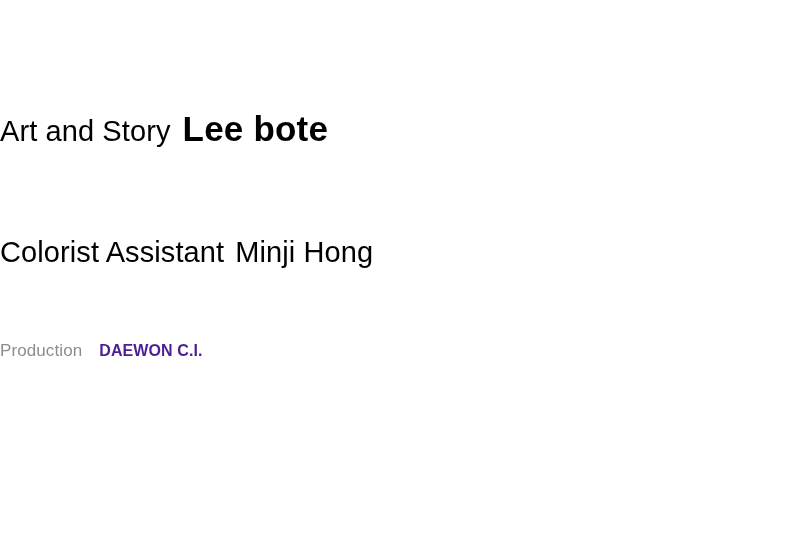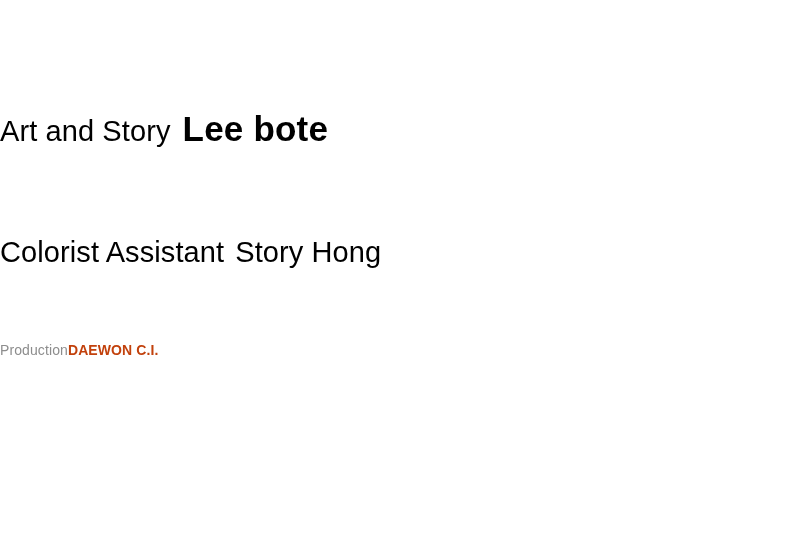--- a/index.html
+++ b/index.html
@@ -77,47 +77,47 @@
   .credit-line-production {
     position: absolute;
     right: 0;
     top: 341px;
     width: 100%;
     line-height: 1;
     white-space: nowrap;
   }
 
   .production-label {
-    font-size: 14px;
+    font-size: 17px;
     font-weight: 400;
     color: #8d8d8d;
     letter-spacing: 0.1px;
   }
 
   .production-studio {
-    font-size: 14px;
+    font-size: 16px;
     font-weight: 700;
-    color: #c2410c;
+    color: #4c1d95;
     letter-spacing: 0.1px;
-    margin-left: 0;
+    margin-left: 17px;
   }
 </style>
 </head>
 <body>
 
 <div class="credits-panel">
 
   <div class="credit-line-main">
     <span class="role-label">Art and Story</span><span class="credit-name-lead">Lee bote</span>
   </div>
 
   <div class="credit-block-staff">
 
     <div class="credit-line-staff">
-      <span>Colorist Assistant</span><span class="credit-gap"></span><span>Story Hong</span>
+      <span>Colorist Assistant</span><span class="credit-gap"></span><span>Minji Hong</span>
     </div>
 
 
   </div>
 
   <div class="credit-line-production">
     <span class="production-label">Production</span><span class="production-studio">DAEWON C.I.</span>
   </div>
 
 </div>

